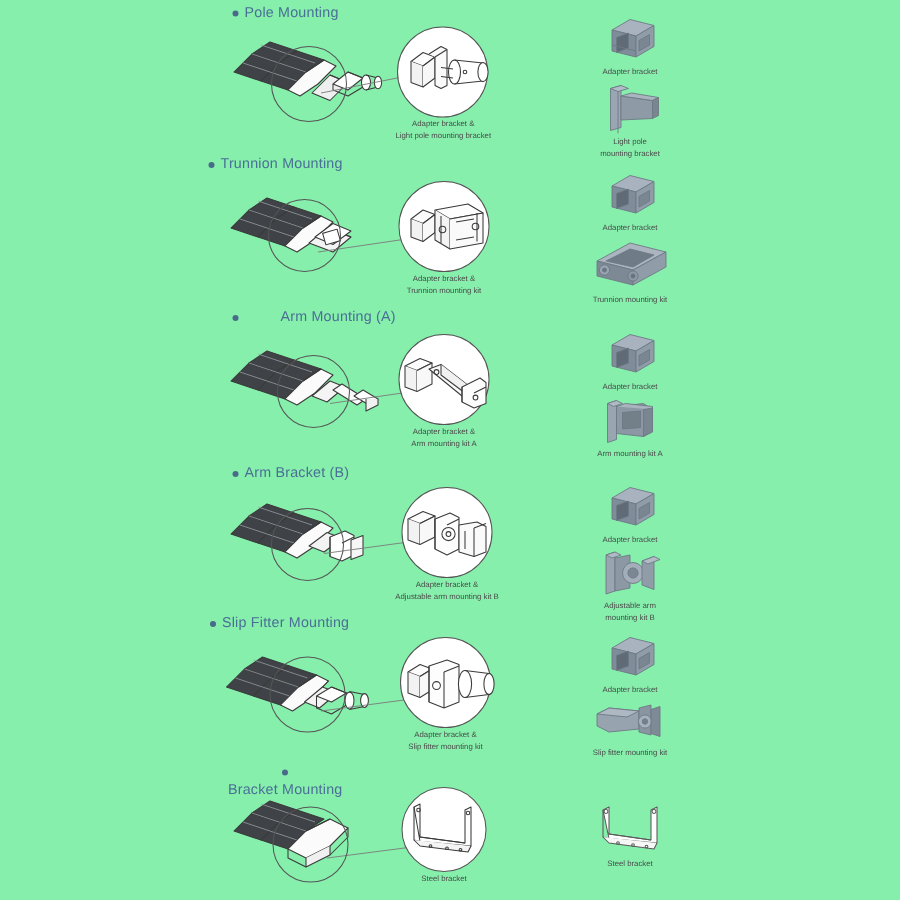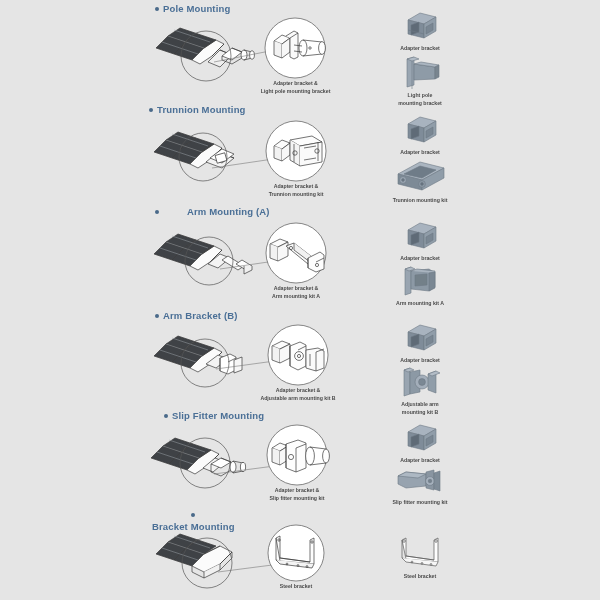--- a/index.html
+++ b/index.html
@@ -1,19 +1,19 @@
 <!DOCTYPE html>
 <html><head>
 <meta charset="utf-8">
 <style>
   html,body{margin:0;padding:0;background:#fff;}
   body{width:600px;height:600px;font-family:"Liberation Sans",sans-serif;
        color:#333;overflow:hidden;position:relative;}
 
-  .sheet{position:absolute;inset:0;background:#e5e5e5;font-weight:bold;}
+  .sheet{position:absolute;inset:0;background:#86efac;}
 
   
   .sec-head{position:absolute;display:flex;align-items:center;gap:4px;}
   .sec-head .bullet{width:4px;height:4px;border-radius:50%;
         background:#4a6a8a;display:block;flex:none;margin-top:1px;}
   .sec-head .txt{font-size:9.5px;color:#4a6f96;letter-spacing:.15px;
         white-space:nowrap;}
 
   
   .assembly{position:absolute;}
@@ -132,21 +132,21 @@
         <path d="M40 12 L44 10 L44 22 L40 24 Z" fill="#79858f"></path>
         <path d="M17 6 L17 34" fill="none"></path>
       </g>
     </svg>
     <div class="pcap">
       <div>Light pole</div>
       <div>mounting bracket</div>
     </div>
   </div>
 
-  <div class="sec-head" style="left:149px;top:104px;text-align:center;">
+  <div class="sec-head" style="left:139px;top:104px;text-align:center;">
     <span class="bullet"></span>
     <span class="txt">Trunnion Mounting</span>
   </div>
 
   <div class="assembly" style="left:148px;top:126px;">
     <svg width="110" height="58" viewBox="0 0 110 58">
       <g fill="none" stroke="#3a3a3a" stroke-width=".7" stroke-linejoin="round">
         <g fill="#3f4246">
           <path d="M6 26 L18 14 L36 20 L24 32 Z"></path>
           <path d="M18 14 L30 6 L48 12 L36 20 Z"></path>
@@ -424,21 +424,21 @@
         <path d="M32 10 L40 7 L40 29 L32 26 Z" fill="#909da9"></path>
         <path d="M32 10 L40 7 L44 9 L36 12 Z" fill="#b2bcc6"></path>
       </g>
     </svg>
     <div class="pcap">
       <div>Adjustable arm</div>
       <div>mounting kit B</div>
     </div>
   </div>
 
-  <div class="sec-head" style="left:164px;top:410px;">
+  <div class="sec-head" style="left:140px;top:410px;">
     <span class="bullet"></span>
     <span class="txt">Slip Fitter Mounting</span>
   </div>
 
   <div class="assembly" style="left:145px;top:430px;">
     <svg width="112" height="60" viewBox="0 0 112 60">
       <g fill="none" stroke="#3a3a3a" stroke-width=".7" stroke-linejoin="round">
         <g fill="#3f4246">
           <path d="M6 28 L18 16 L36 22 L24 34 Z"></path>
           <path d="M18 16 L30 8 L48 14 L36 22 Z"></path>

